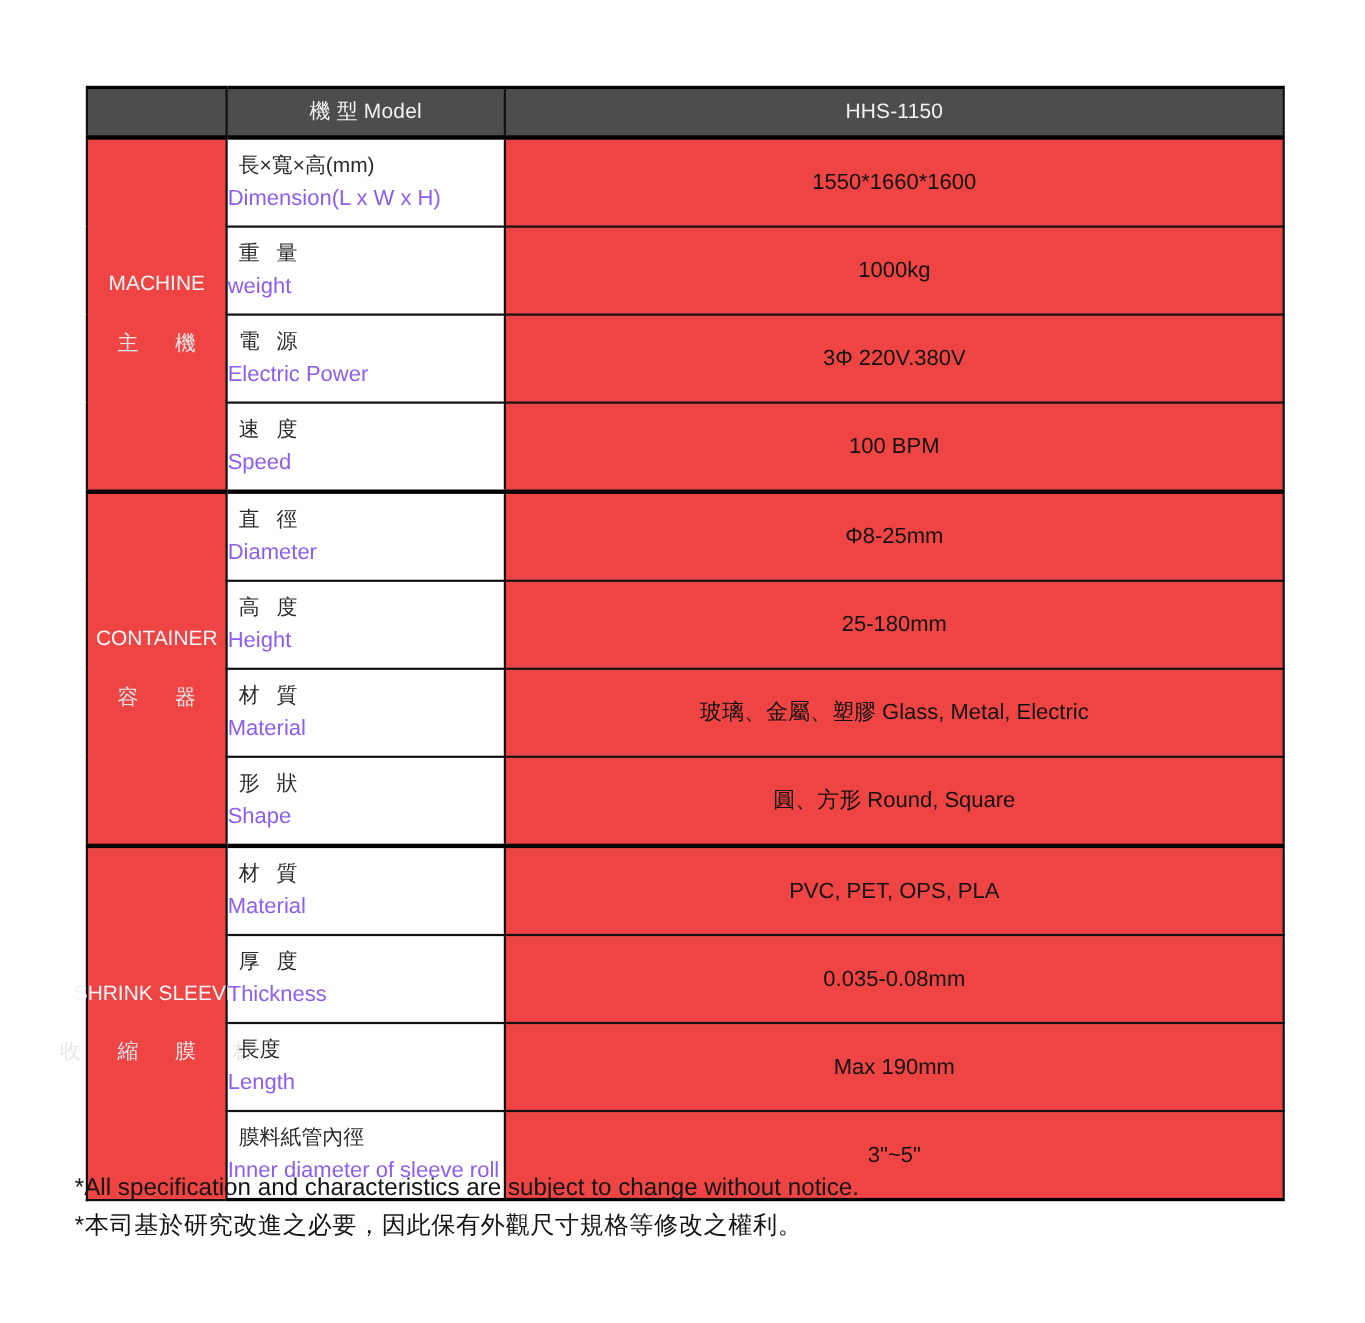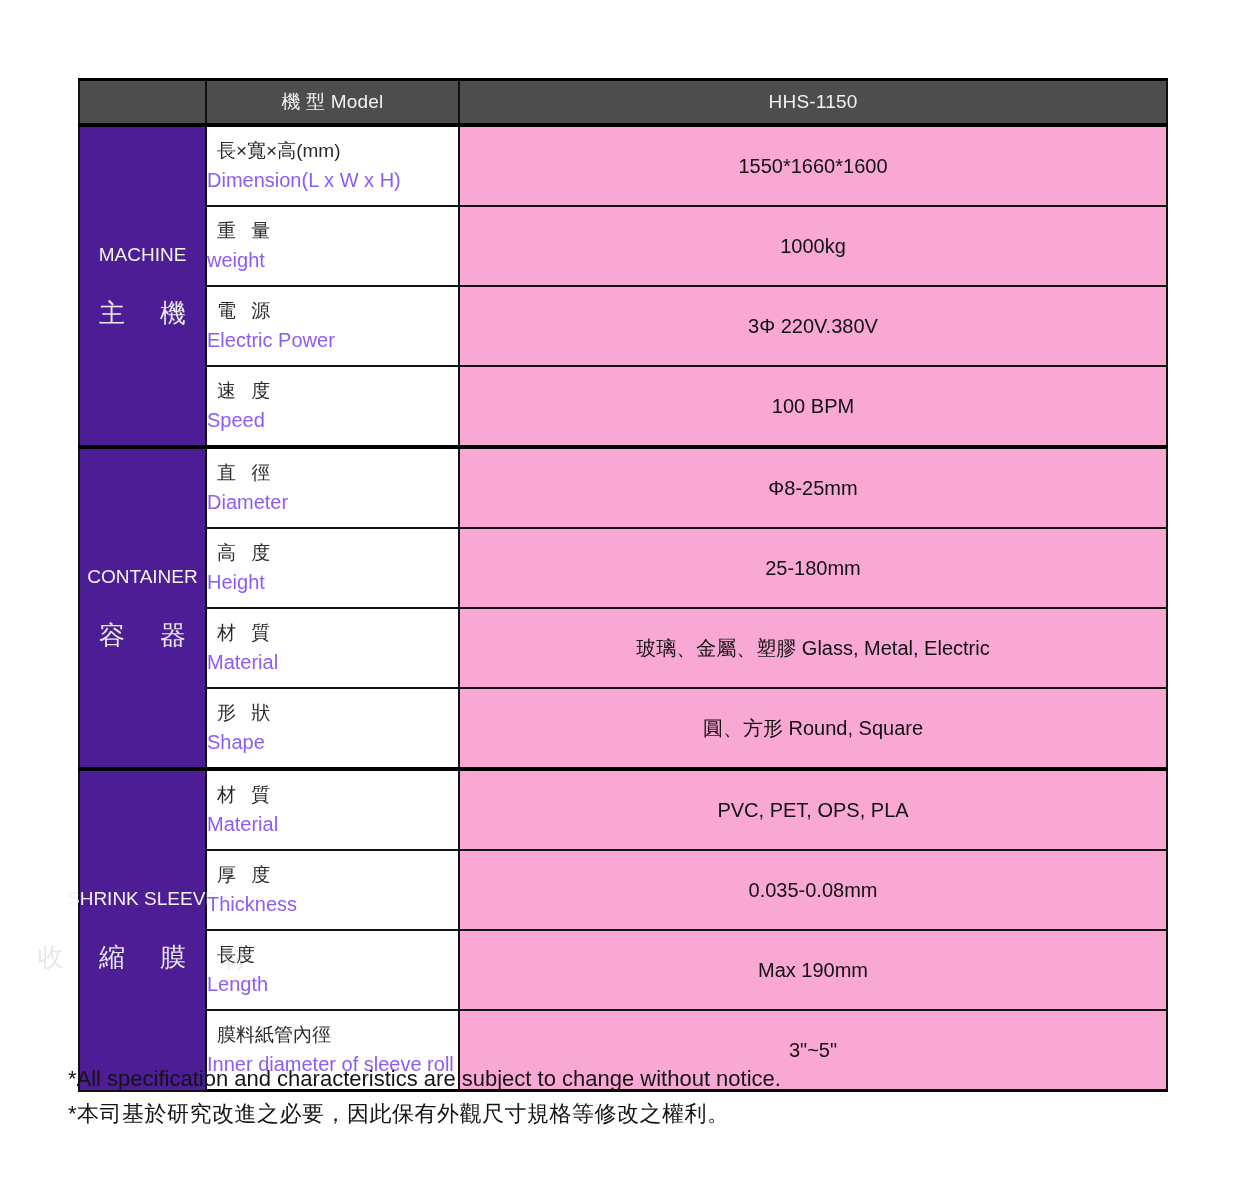--- a/index.html
+++ b/index.html
@@ -57,41 +57,41 @@
     display: block;
     text-align: center;
     font-size: 19px;
     color: #f2f2f2;
     letter-spacing: 0.2px;
     line-height: 1.1;
   }
 
   
   td.group-cell {
-    background: #4c1d95;
+    background: #ef4444;
     text-align: right;
     vertical-align: middle;
     padding: 0 2px;
   }
   .group-inner {
     display: flex;
     flex-direction: column;
     justify-content: center;
     align-items: center;
     gap: 30px;
   }
   .group-en {
     color: #f5f5f5;
     font-size: 19px;
     line-height: 1.25;
     white-space: nowrap;
   }
   .group-zh {
     color: #e8e8e8;
-    font-size: 26px;
+    font-size: 19px;
     letter-spacing: 14px;
     text-indent: 14px;
     line-height: 1.25;
     white-space: nowrap;
   }
 
   
   td.name-cell {
     background: #ffffff;
     padding: 6px 0 6px 6px;
@@ -111,21 +111,21 @@
     display: block;
     color: #8b5cf6;
     font-size: 20px;
     line-height: 1.5;
     white-space: nowrap;
   }
   .name-en.small { font-size: 20px; }
 
   
   td.value-cell {
-    background: #f9a8d4;
+    background: #ef4444;
     text-align: center;
     color: #111111;
     font-size: 20px;
     height: 78px;
   }
   .value-text {
     display: block;
     text-align: center;
     line-height: 1.3;
   }

